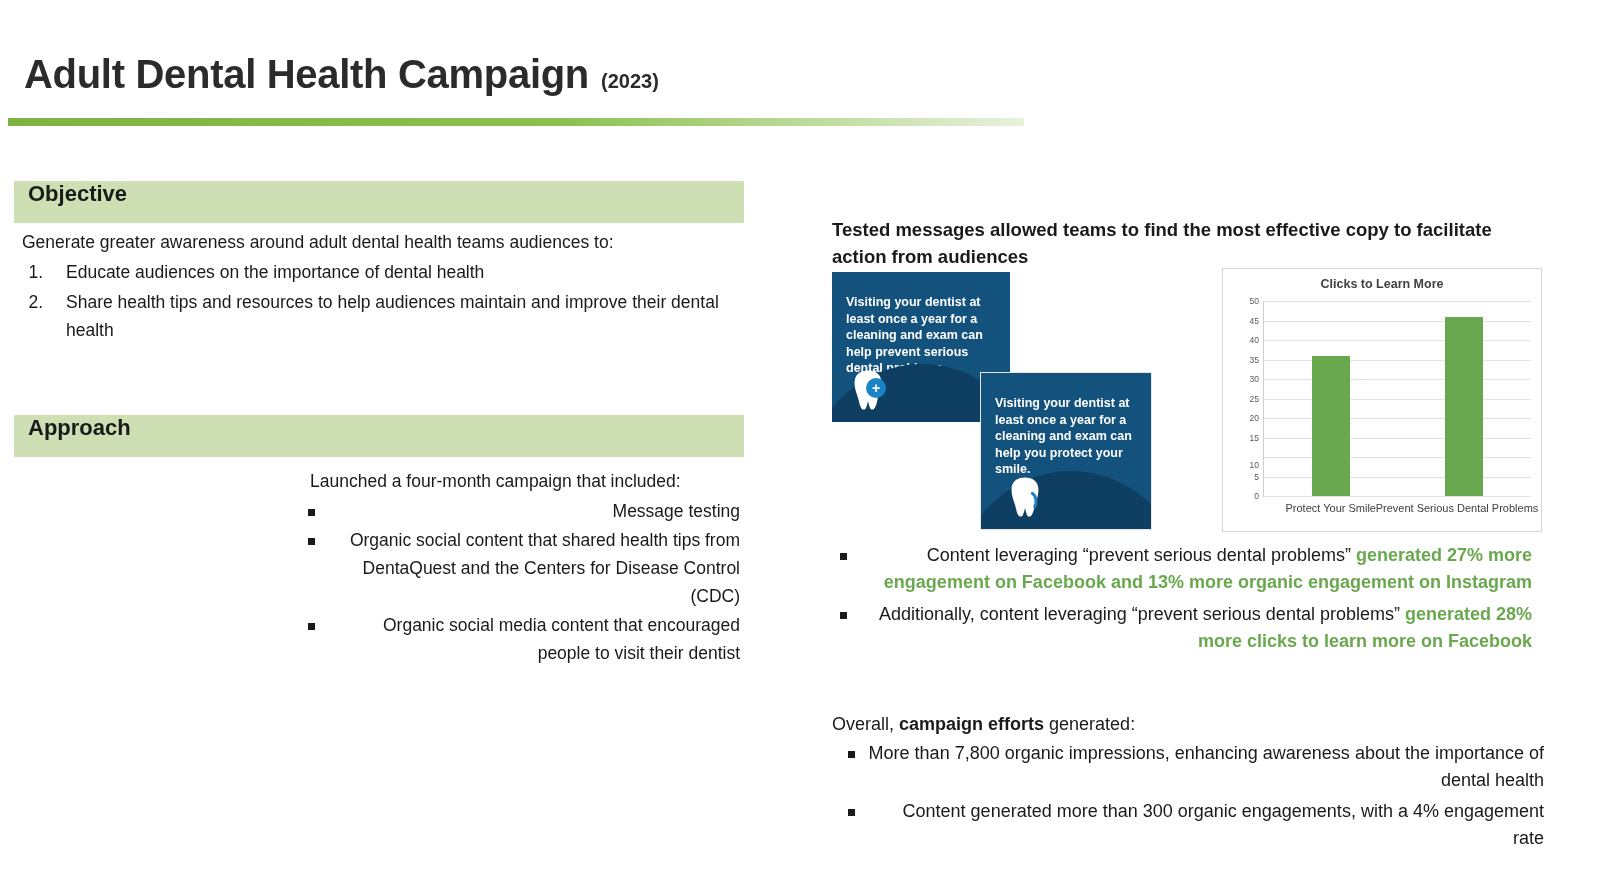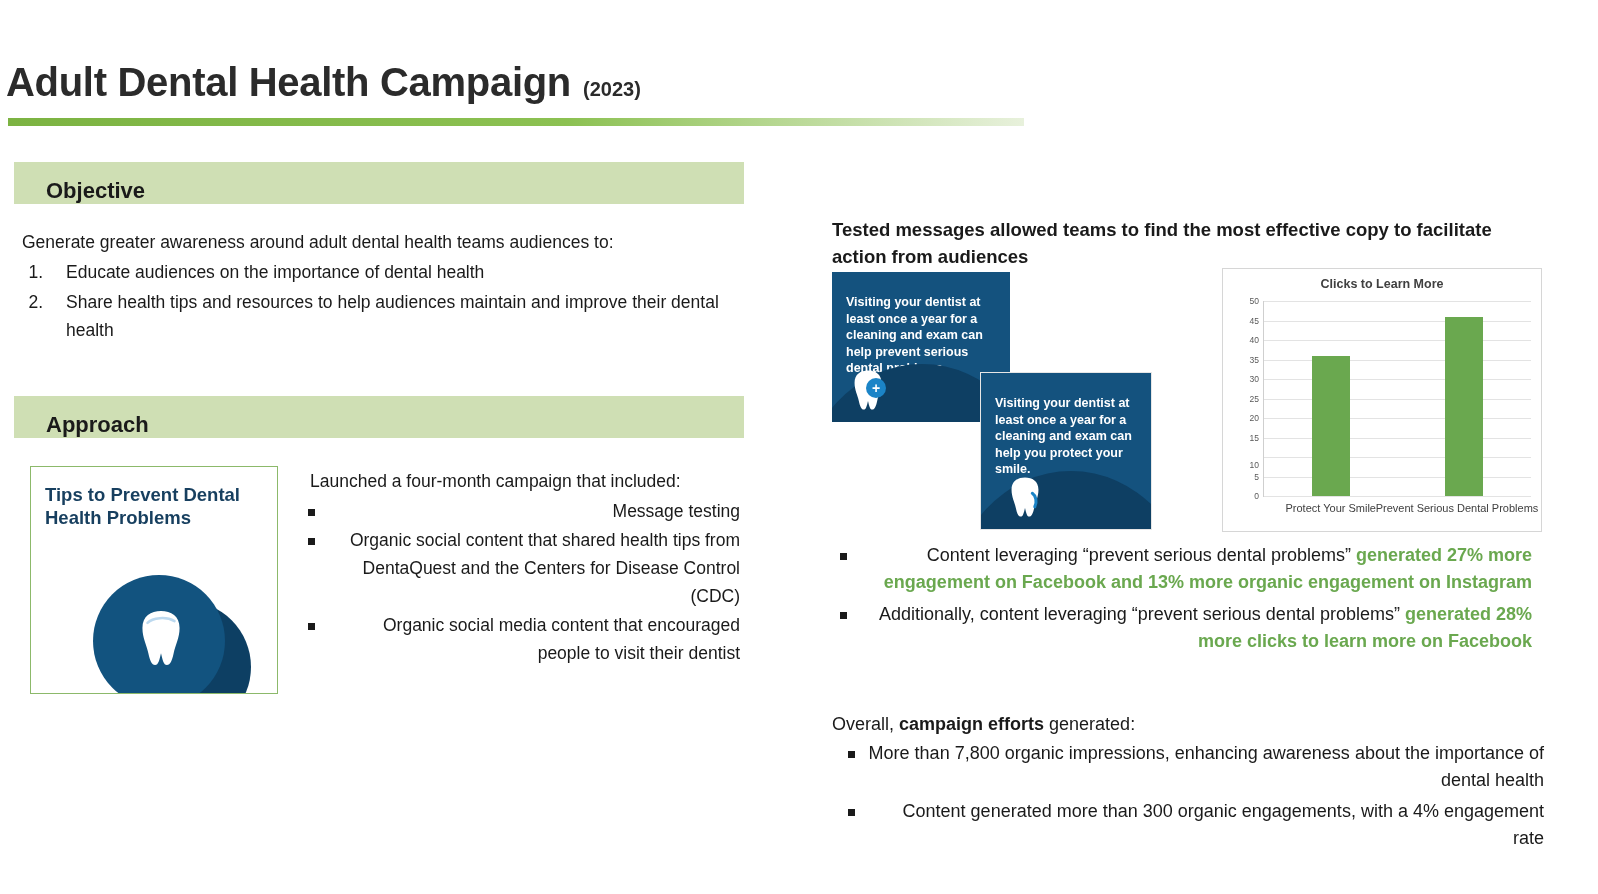--- a/index.html
+++ b/index.html
@@ -12,26 +12,25 @@
     position: relative;
     width: 1598px;
     height: 894px;
     background: #ffffff;
     overflow: hidden;
   }
 
   
   .title-wrap {
     position: absolute;
-    left: 6px;
+    left: 24px;
     top: 52px;
     display: flex;
     align-items: baseline;
     gap: 12px;
-    margin-top: 8px;
   }
   .title-main {
     font-size: 40px;
     font-weight: bold;
     color: #2b2b2b;
     letter-spacing: -0.3px;
   }
   .title-year {
     font-size: 20px;
     font-weight: bold;
@@ -44,22 +43,23 @@
     width: 1016px;
     height: 8px;
     background: linear-gradient(to right, #7cb342 0%, #8cc152 55%, #e8f1dc 100%);
   }
 
   
   .section-header {
     position: absolute;
     background: #cfdfb4;
     display: flex;
-    align-items: flex-end;
-    padding-left: 32px;
+    align-items: flex-start;
+    padding-left: 14px;
+    margin-top: 19px;
   }
   .section-header span {
     font-size: 22px;
     font-weight: bold;
     color: #1a1a1a;
   }
   #hdr-objective { left: 14px; top: 162px; width: 730px; height: 42px; }
   #hdr-approach  { left: 14px; top: 396px; width: 730px; height: 42px; }
   #hdr-results   { left: 830px; top: 162px; width: 718px; height: 42px; }
 
@@ -332,29 +332,20 @@
     <ol class="obj-list">
       <li>Educate audiences on the importance of dental health</li>
       <li>Share health tips and resources to help audiences maintain and improve their dental health</li>
     </ol>
   </div>
 
   <div class="section-header" id="hdr-approach">
     <span>Approach</span>
   </div>
 
-  <div class="approach-img">
-    <div class="ai-title">Tips to Prevent Dental Health Problems</div>
-    <div class="ai-circle-shadow"></div>
-    <div class="ai-circle"></div>
-    <svg class="ai-tooth" viewBox="0 0 64 72">
-      <path d="M32 4C20 4 10 10 10 24c0 12 5 20 7 30 2 9 4 14 8 14 4 0 5-6 7-14 2 8 3 14 7 14 4 0 6-5 8-14 2-10 7-18 7-30C54 10 44 4 32 4z" fill="#ffffff"></path>
-      <path d="M16 18c6-6 22-8 32-2" stroke="#bcd9ef" stroke-width="3" fill="none" stroke-linecap="round"></path>
-    </svg>
-  </div>
 
   <div class="approach-text">
     <p>Launched a four-month campaign that included:</p>
     <ul class="sq-list">
       <li>Message testing</li>
       <li>Organic social content that shared health tips from DentaQuest and the Centers for Disease Control (CDC)</li>
       <li>Organic social media content that encouraged people to visit their dentist</li>
     </ul>
   </div>
 

